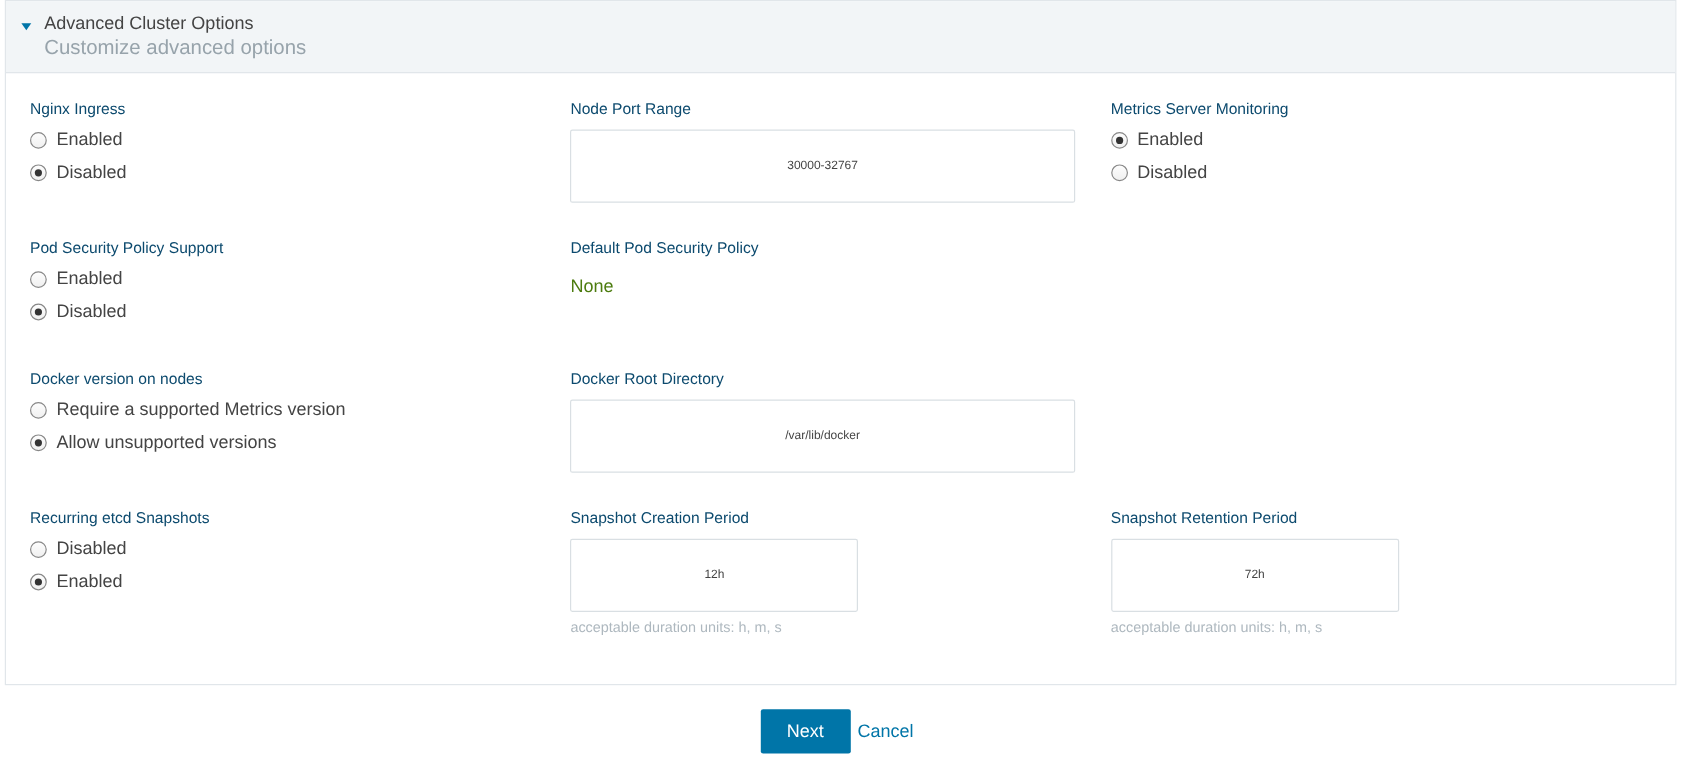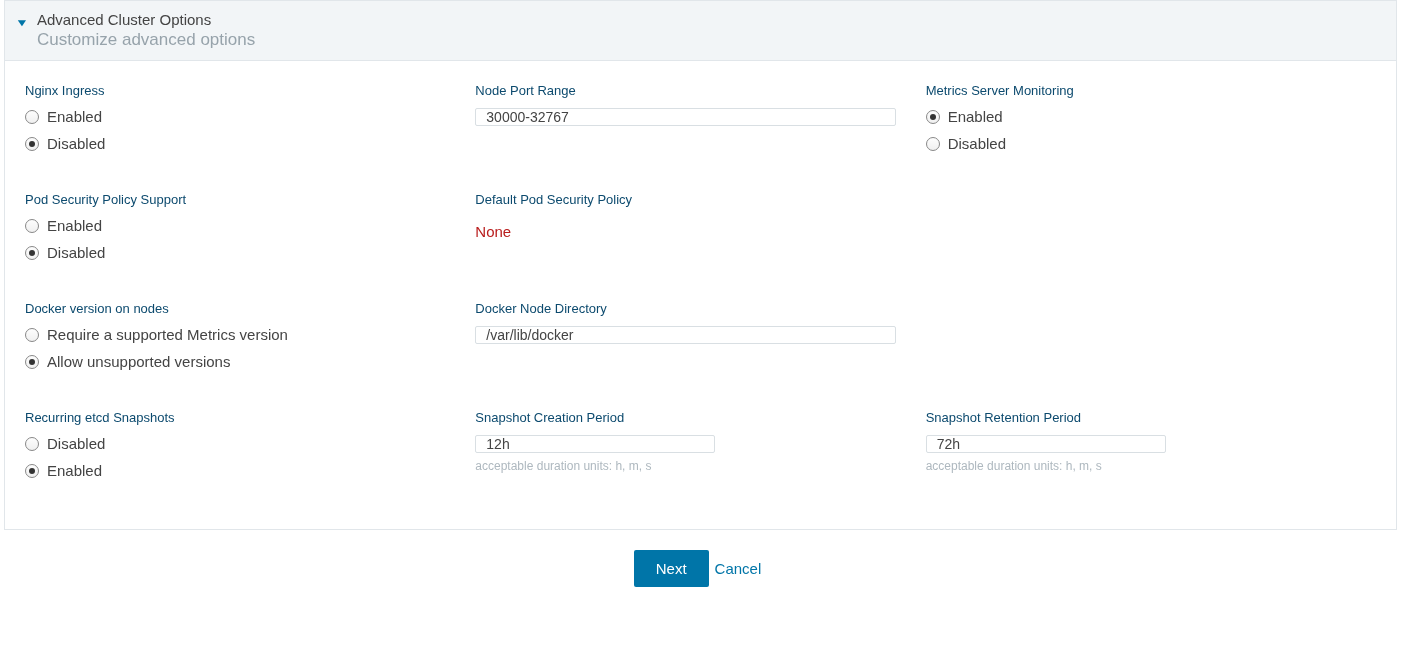--- a/index.html
+++ b/index.html
@@ -82,31 +82,32 @@
     background: #333;
     border-radius: 50%;
     top: 3px;
     left: 3px;
   }
   .text-input {
     width: 100%;
     max-width: 440px;
     border: 1px solid #d9dfe3;
     border-radius: 2px;
-    font-size: 14px;
-    padding: 0 10px;
+    font-size: 10px;
+    padding: 24px 10px;
     color: #444;
     font-family: inherit;
+    text-align: center;
   }
   .text-input.small {
     max-width: 240px;
   }
   .static-value {
     font-size: 15px;
-    color: #b91c1c;
+    color: #4d7c0f;
     padding-top: 6px;
   }
   .hint {
     font-size: 12px;
     color: #aeb8bf;
     margin-top: 6px;
   }
   .footer {
     display: flex;
     justify-content: center;
@@ -198,21 +199,21 @@
         <div class="radio-line">
           <span class="radio"></span>
           <span>Require a supported Metrics version</span>
         </div>
         <div class="radio-line">
           <span class="radio selected"></span>
           <span>Allow unsupported versions</span>
         </div>
       </div>
       <div class="col">
-        <div class="group-label">Docker Node Directory</div>
+        <div class="group-label">Docker Root Directory</div>
         <input class="text-input" type="text" value="/var/lib/docker" style="">
       </div>
       <div class="col"></div>
     </div>
 
     <div class="row" style="margin-bottom:0;">
       <div class="col">
         <div class="group-label">Recurring etcd Snapshots</div>
         <div class="radio-line">
           <span class="radio"></span>

